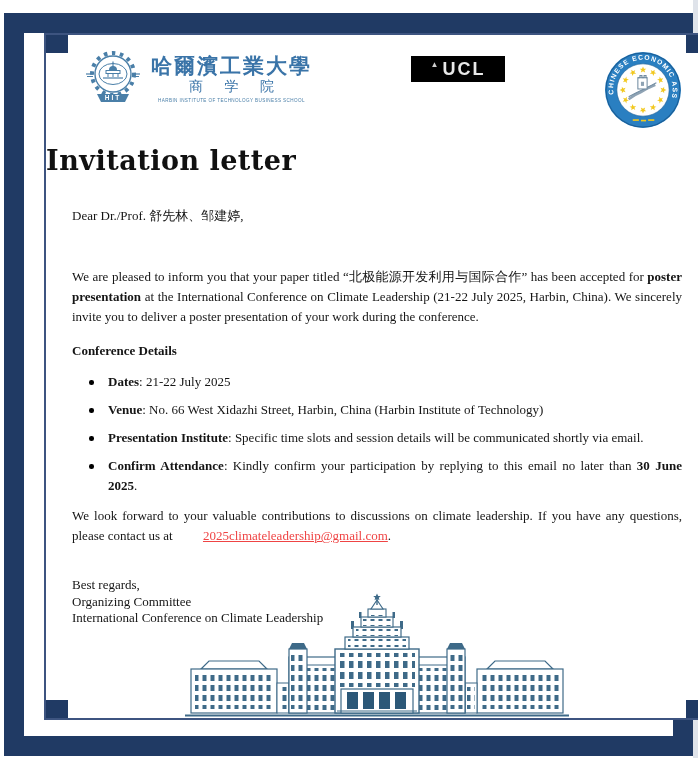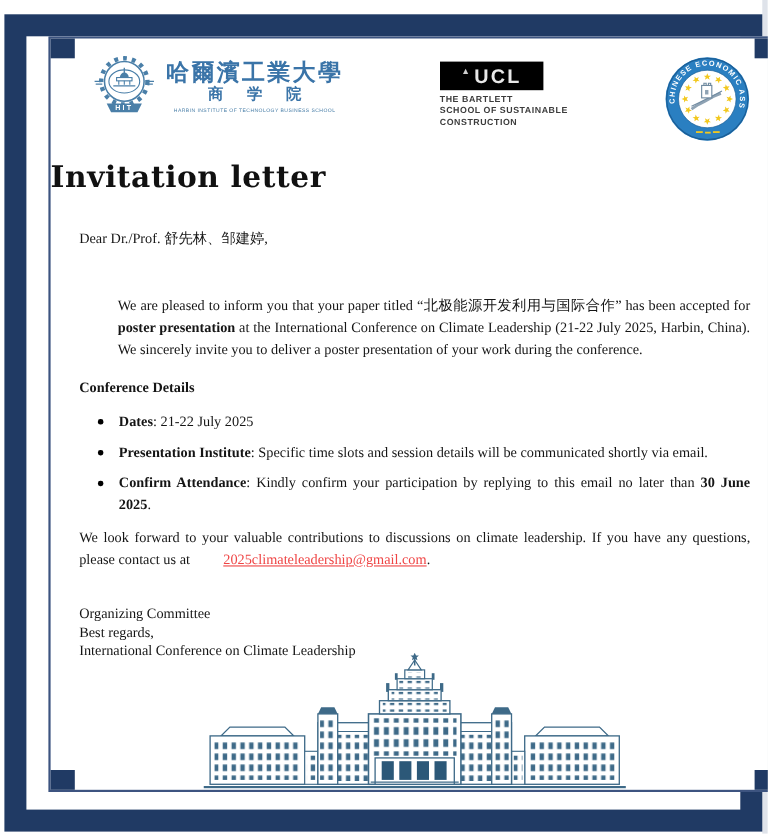--- a/index.html
+++ b/index.html
@@ -24,42 +24,42 @@
   .corner-sq.br{right:0;bottom:0;}
 
   
   .header-row{
     display:flex;justify-content:space-between;align-items:flex-start;
     padding:14px 22px 0 36px;
   }
   .hit-block{display:flex;align-items:center;gap:7px;}
   .hit-text{display:flex;flex-direction:column;align-items:center;}
   .hit-cn{font-size:21px;font-weight:bold;color:#3a74a8;letter-spacing:2px;line-height:1.1;font-family:"Liberation Serif", serif;}
-  .hit-sub{font-size:14px;font-weight:bold;color:#3a74a8;letter-spacing:9px;line-height:1.2;margin-top:1px;text-indent:9px;}
+  .hit-sub{font-size:14px;font-weight:normal;color:#3a74a8;letter-spacing:9px;line-height:1.2;margin-top:1px;text-indent:9px;}
   .hit-cap{font-size:4.6px;color:#4a7fa8;letter-spacing:.4px;margin-top:2px;font-family:"Liberation Sans", sans-serif;}
   .ucl-block{margin-top:7px;font-family:"Liberation Sans", sans-serif;}
   .ucl-banner{
     width:94px;height:26px;background:#000;color:#e8e8e8;
     display:flex;align-items:center;justify-content:center;
     font-weight:bold;font-size:18px;letter-spacing:2px;line-height:1;
   }
   .ucl-dome{font-size:8px;color:#cfcfcf;margin-right:2px;transform:translateY(-4px);}
   .bartlett{margin-top:4px;font-size:8px;font-weight:bold;color:#3c3c3c;letter-spacing:.5px;line-height:1.3;}
   .cea{margin-top:2px;margin-right:4px;}
 
   
   .title{
     text-align:left;font-size:27px;font-weight:bold;color:#111;
     font-family:"DejaVu Serif","Liberation Serif", serif;margin-top:12px;letter-spacing:.5px;
   }
 
   
   .content{padding:0 26px;font-size:13px;color:#151515;line-height:20px;}
   .salutation{margin-top:30px;}
-  .para{margin-top:41px;text-align:justify;margin-left:35px;}
+  .para{margin-top:41px;text-align:justify;}
   .b{font-weight:bold;}
   .details-heading{margin-top:14px;font-weight:bold;}
   ul.details{list-style:none;margin:11px 0 0 0;padding:0;}
   ul.details li{position:relative;padding-left:36px;margin-bottom:8px;text-align:justify;}
   ul.details li::before{
     content:"";position:absolute;left:17px;top:8px;width:4.5px;height:4.5px;border-radius:50%;background:#000;
   }
   .closing{margin-top:10px;text-align:justify;}
   a.mail{color:#ef4444;margin-left:27px;}
   .signature{margin-top:31px;line-height:16.5px;}
@@ -104,25 +104,20 @@
         <div class="hit-cn">哈爾濱工業大學</div>
         <div class="hit-sub">商 学 院</div>
         <div class="hit-cap">HARBIN INSTITUTE OF TECHNOLOGY BUSINESS SCHOOL</div>
       </div>
     </div>
 
     <div class="ucl-block">
       <div class="ucl-banner">
         <span class="ucl-dome">▲</span>
         <span>UCL</span>
-      </div>
-      <div class="bartlett">
-        <div>THE BARTLETT</div>
-        <div>SCHOOL OF SUSTAINABLE</div>
-        <div>CONSTRUCTION</div>
       </div>
     </div>
 
     <div class="cea">
       <svg width="78" height="78" viewBox="0 0 76 76">
         <circle cx="38" cy="38" r="37" fill="#2a7fc1"></circle>
         <circle cx="38" cy="38" r="36" fill="none" stroke="#1b5e96" stroke-width="1"></circle>
         <circle cx="38" cy="38" r="25.5" fill="#ffffff" stroke="#1b5e96" stroke-width=".6"></circle>
         <defs>
           <path id="cea-arc" d="M 11,48 A 29 29 0 1 1 65,48" fill="none"></path>
@@ -163,29 +158,30 @@
 
   <div class="content">
     <div class="salutation">Dear Dr./Prof.  舒先林、邹建婷,</div>
 
     <div class="para"><span>We are pleased to inform you that your paper titled “北极能源开发利用与国际合作” has been accepted for </span><span class="b">poster presentation</span><span> at the International Conference on Climate Leadership (21-22 July 2025, Harbin, China). We sincerely invite you to deliver a poster presentation of your work during the conference.</span></div>
 
     <div class="details-heading">Conference Details</div>
 
     <ul class="details">
       <li><span class="b">Dates</span><span>: 21-22 July 2025</span></li>
+      <li><span class="b">Venue</span><span>: No. 66 West Xidazhi Street, Harbin, China (Harbin Institute of Technology)</span></li>
       <li><span class="b">Presentation Institute</span><span>: Specific time slots and session details will be communicated shortly via email.</span></li>
       <li><span class="b">Confirm Attendance</span><span>: Kindly confirm your participation by replying to this email no later than </span><span class="b">30 June 2025</span><span>.</span></li>
     </ul>
 
     <div class="closing"><span>We look forward to your valuable contributions to discussions on climate leadership. If you have any questions, please contact us at </span><a class="mail" href="#">2025climateleadership@gmail.com</a><span>.</span></div>
 
     <div class="signature">
+      <div>Best regards,</div>
       <div>Organizing Committee</div>
-      <div>Best regards,</div>
       <div>International Conference on Climate Leadership</div>
     </div>
   </div>
 
   <div class="building-wrap">
     <svg width="384" height="124" viewBox="0 0 384 124">
       <defs>
         <pattern id="w1" width="9" height="11" patternUnits="userSpaceOnUse">
           <rect x="2" y="2" width="4.5" height="7" fill="#3e6a88"></rect>
         </pattern>

